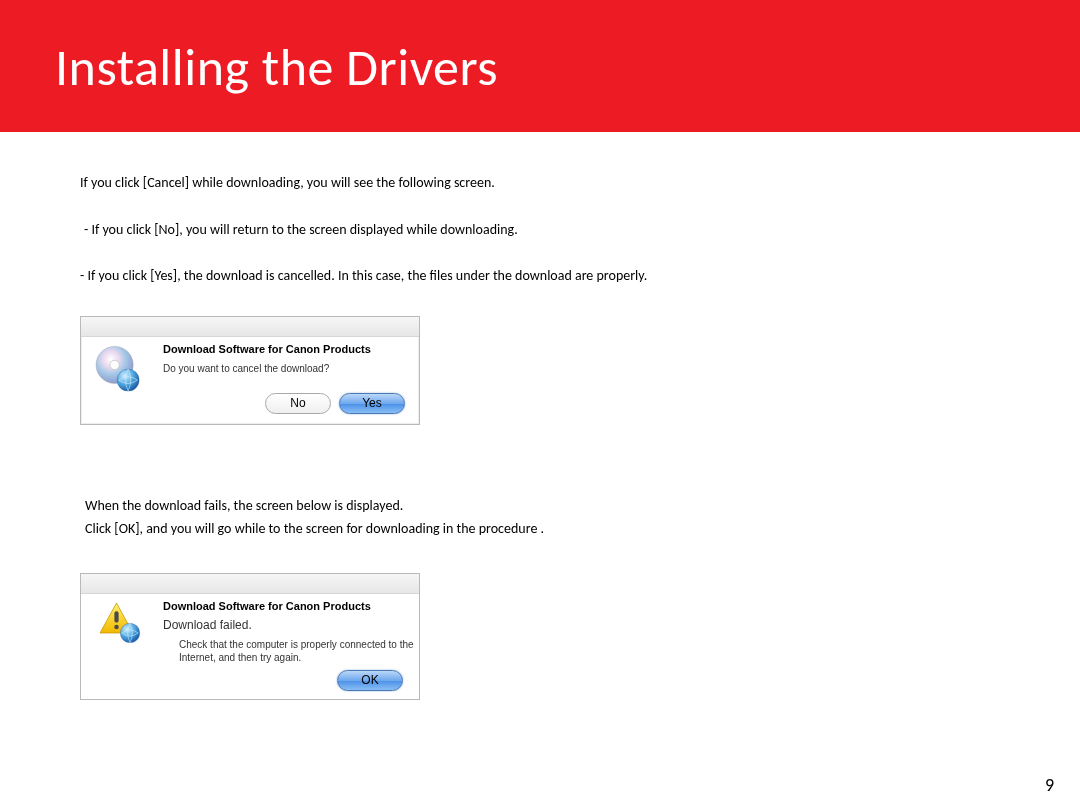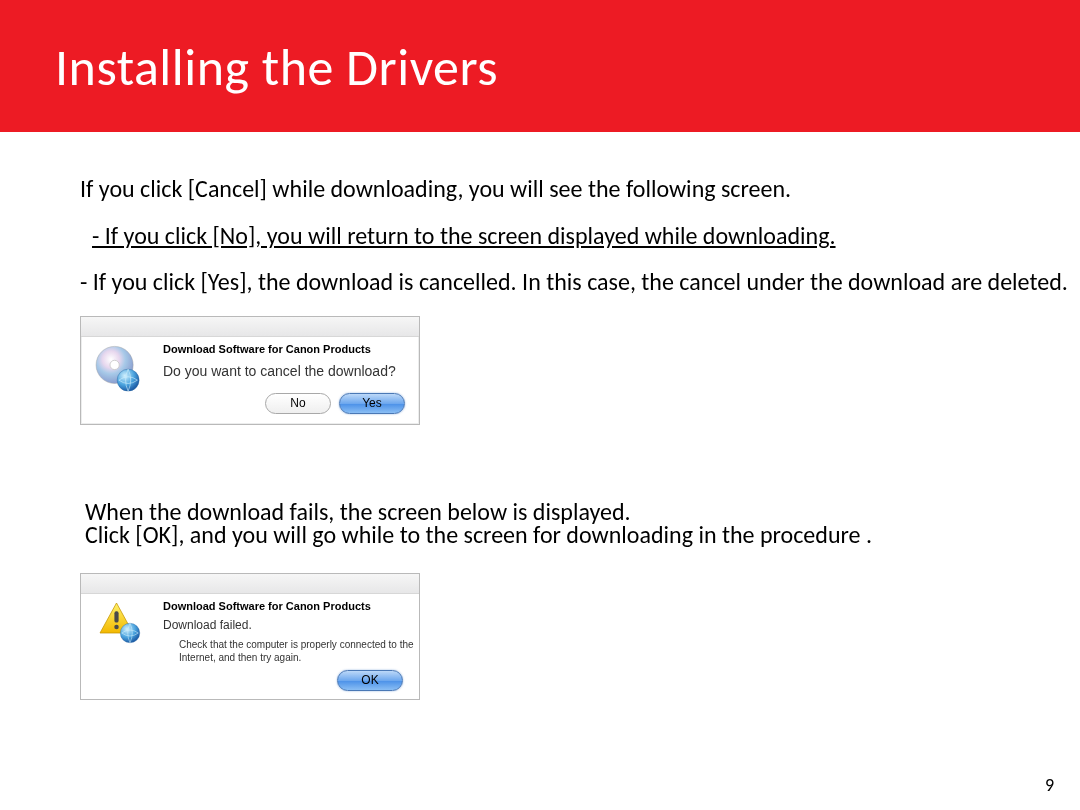--- a/index.html
+++ b/index.html
@@ -16,21 +16,21 @@
       position: absolute;
       left: 55px; top: 35px;
       font-size: 52px;
       font-weight: 400;
       color: #fff;
       letter-spacing: 0.5px;
     }
 
     .body-text {
       position: absolute;
-      font-size: 24px;
+      font-size: 14px;
       color: #000;
       line-height: 1.2;
     }
 
     
     .dialog1 {
       position: absolute;
       left: 80px; top: 316px;
       width: 340px; height: 109px;
       background: #fff;
@@ -55,21 +55,21 @@
       position: absolute;
       left: 82px; top: 6px;
       font-size: 11px;
       font-weight: 700;
       color: #000;
       font-family: "Lucida Grande", Arial, sans-serif;
     }
     .d1-msg {
       position: absolute;
       left: 82px; top: 26px;
-      font-size: 14px;
+      font-size: 10px;
       color: #333;
       font-family: "Lucida Grande", Arial, sans-serif;
     }
     .d1-buttons {
       position: absolute;
       right: 14px; bottom: 12px;
       display: flex;
       gap: 8px;
       margin-left: 36px;
     }
@@ -156,22 +156,22 @@
 </head>
 <body>
 
 <div class="page">
 
   <div class="header-band">
     <div class="page-title">Installing  the Drivers</div>
   </div>
 
   <div class="body-text" style="left:80px; top:175px;">If you click [Cancel] while downloading, you will see the following screen.</div>
-  <div class="body-text" style="left:92px; top:222px;text-decoration:underline;">- If you click [No], you will return to the screen displayed while downloading.</div>
-  <div class="body-text" style="left:80px; top:268px;">- If you click [Yes], the download is cancelled. In this case, the cancel under the download are deleted.</div>
+  <div class="body-text" style="left:84px; top:222px;">- If you click [No], you will return to the screen displayed while downloading.</div>
+  <div class="body-text" style="left:80px; top:268px;">- If you click [Yes], the download is cancelled. In this case, the files under the download are properly.</div>
 
   <div class="dialog1">
     <div class="titlebar"></div>
     <div class="content">
       <div class="disc-icon">
         <svg viewBox="0 0 64 64">
           <defs>
             <radialGradient id="disc" cx="40%" cy="35%" r="65%">
               <stop offset="0%" stop-color="#ffffff"></stop>
               <stop offset="35%" stop-color="#e7d7ee"></stop>

